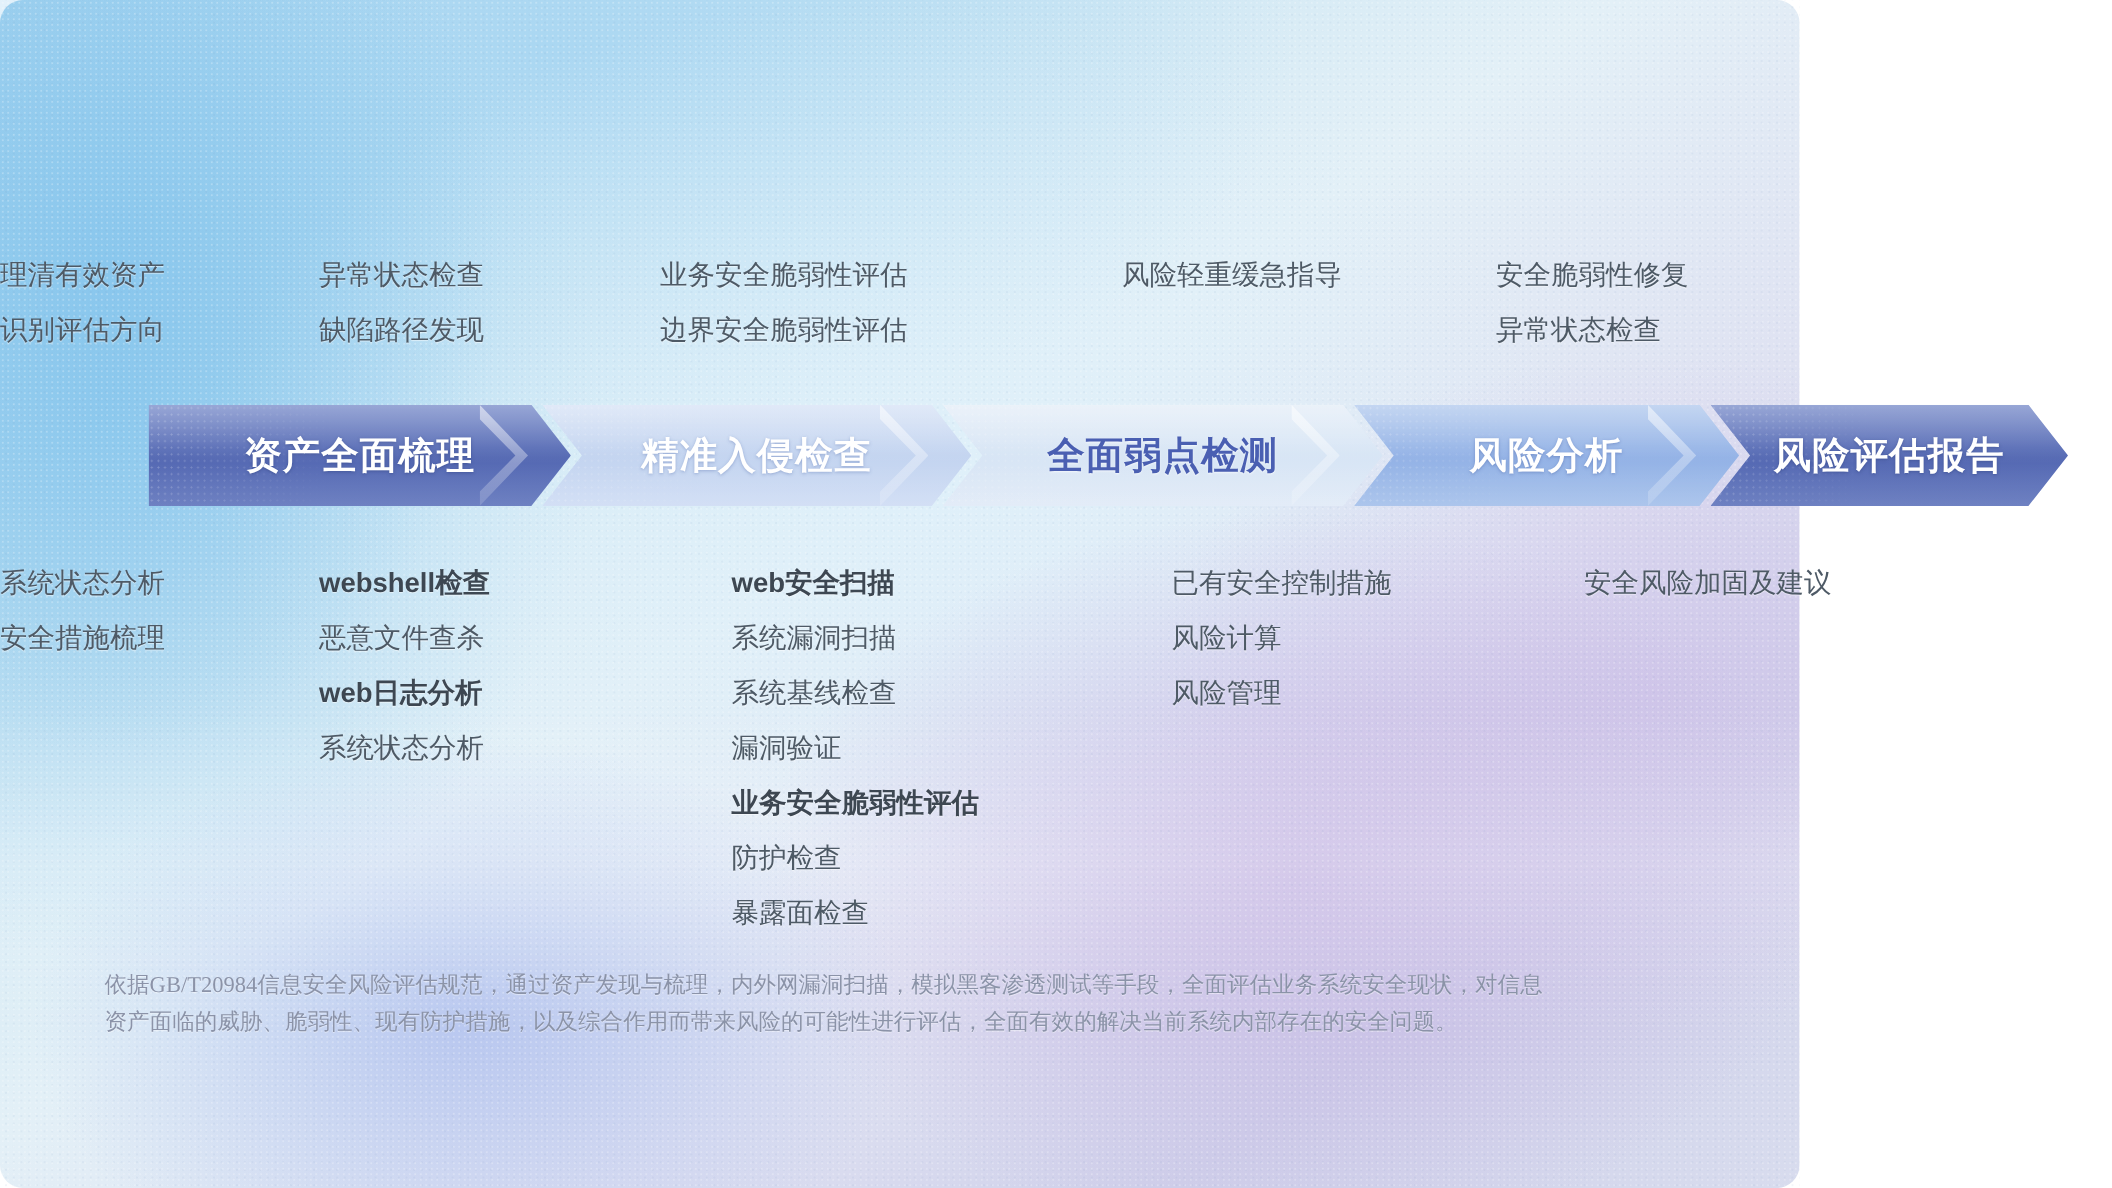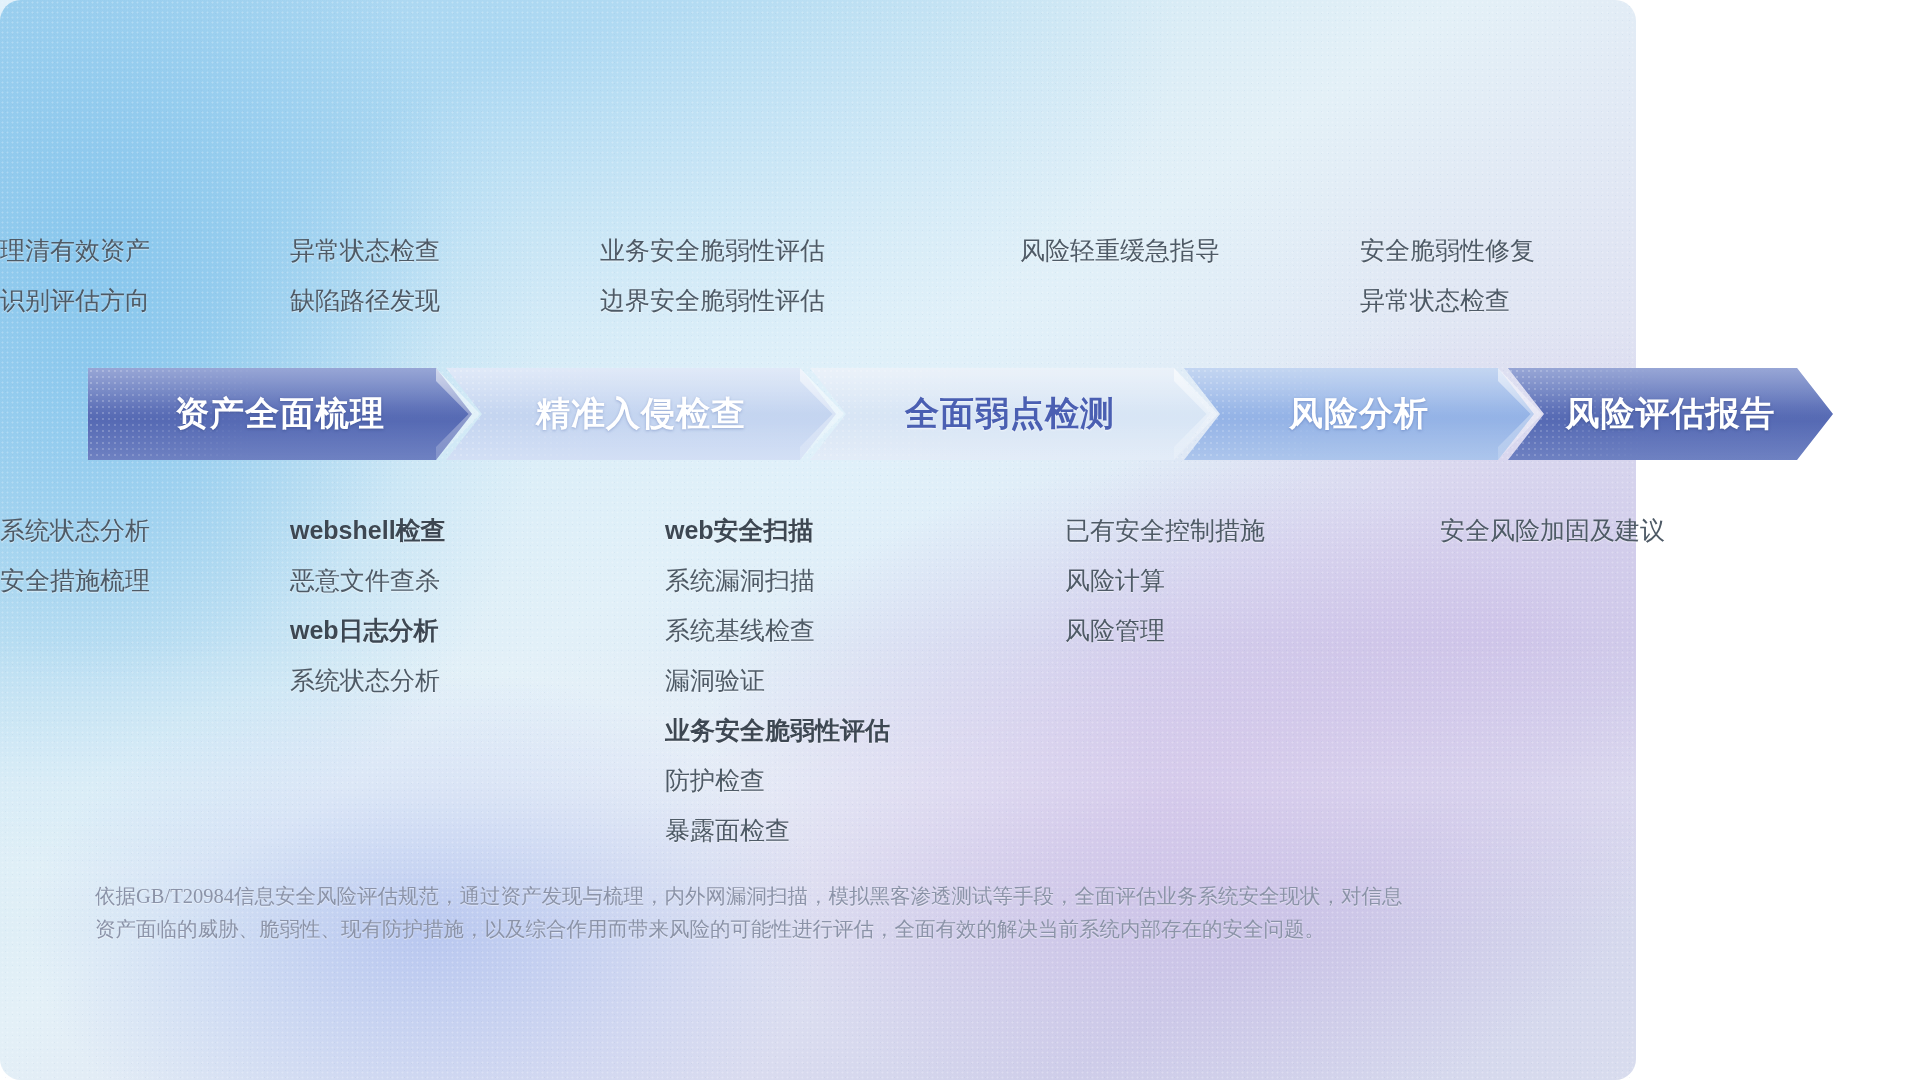--- a/index.html
+++ b/index.html
@@ -52,20 +52,21 @@
   }
   .item.b { font-weight:700; color:#3d4752; }
   .item:last-child { margin-bottom:0; }
 
   
   #band { position:absolute; left:88px; top:368px; width:1745px; height:92px; }
   .chev {
     position:absolute; top:0; height:92px;
     display:flex; align-items:center; justify-content:center;
     clip-path: polygon(0 0, calc(100% - 36px) 0, 100% 50%, calc(100% - 36px) 100%, 0 100%);
+    margin-left: 47px;
   }
   .chev.notch {
     clip-path: polygon(0 0, calc(100% - 36px) 0, 100% 50%, calc(100% - 36px) 100%, 0 100%, 36px 50%);
   }
   .chev .lbl {
     font-size:34px; font-weight:700; letter-spacing:1px;
     white-space:nowrap; position:relative; z-index:2;
   }
   .chev .sheen {
     position:absolute; inset:0;

